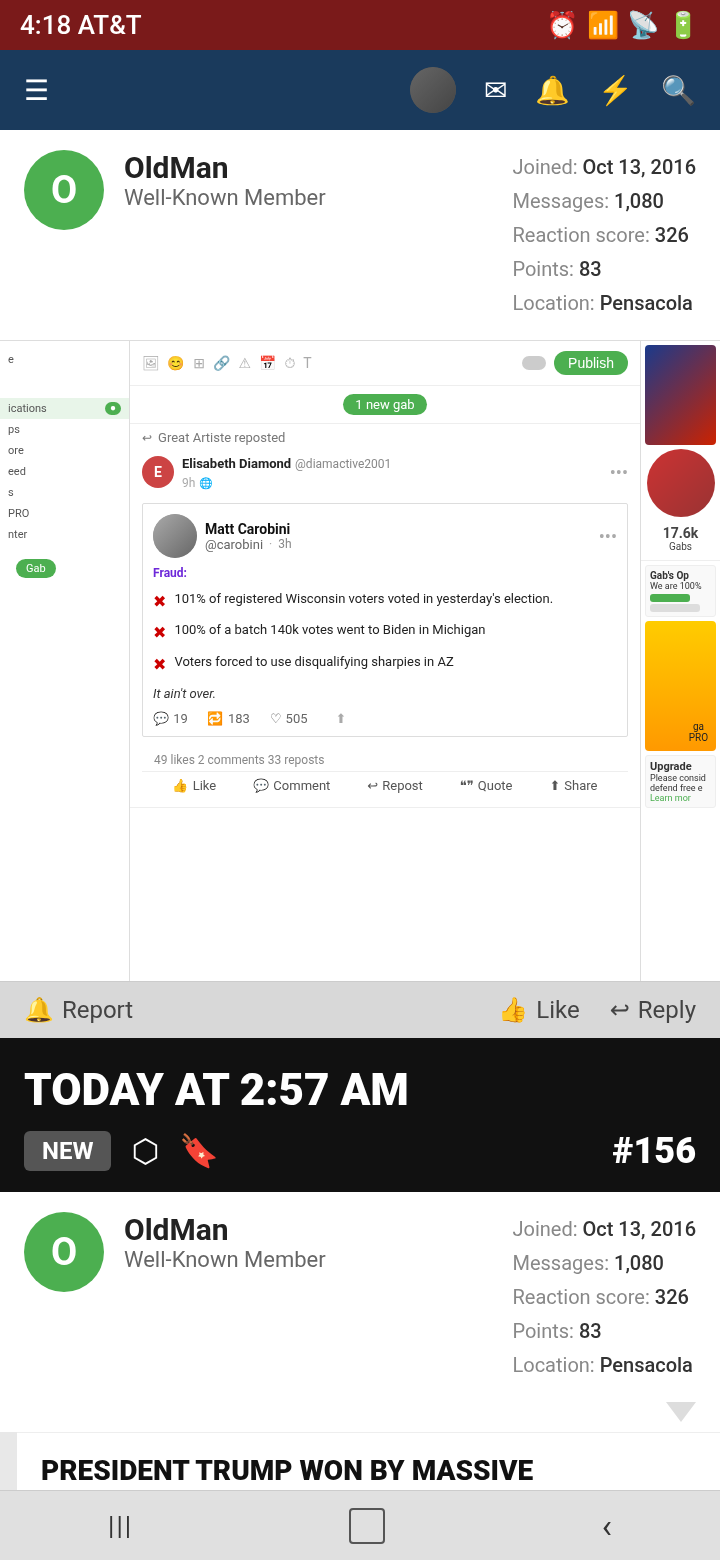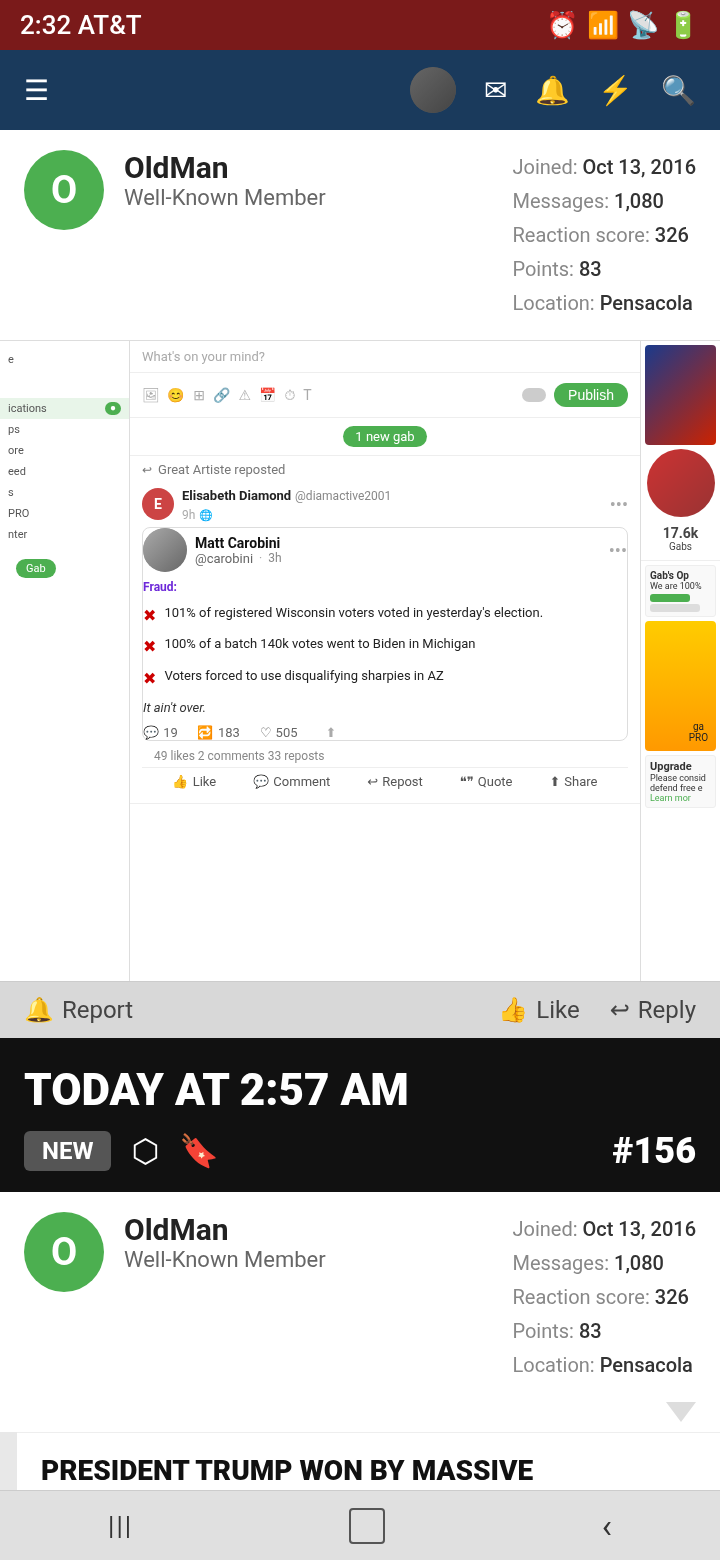--- a/index.html
+++ b/index.html
@@ -199,23 +199,23 @@
       color: #888;
     }
     .post-time {
       font-size: 12px;
       color: #aaa;
     }
 
     
     .tweet-embed {
       border: 1px solid #ddd;
-      border-radius: 8px;
-      margin: 4px 0;
-      padding: 0;
+      border-radius: 2px;
+      margin: 12px 0;
+      padding: 10px;
       background: white;
     }
     .tweet-author-row {
       display: flex;
       align-items: center;
       gap: 8px;
       margin-bottom: 8px;
     }
     .tweet-avatar {
       width: 44px;
@@ -511,21 +511,21 @@
       cursor: pointer;
       display: inline-block;
       margin: 4px 8px;
     }
   </style>
 </head>
 <body>
 
 <div class="status-bar">
   <span>
-    <span>2:32</span> <span>AT&amp;T</span>
+    <span>4:18</span> <span>AT&amp;T</span>
   </span>
   <div class="status-icons">
     <span>⏰</span>
     <span>📶</span>
     <span>📡</span>
     <span>🔋</span>
   </div>
 </div>
 
 <div class="nav-bar">
@@ -572,23 +572,20 @@
     <div class="gab-left-item">s</div>
     <div class="gab-left-item">PRO</div>
     <div class="gab-left-item">nter</div>
     <div style="margin:10px 8px;">
       <div class="gab-btn-green">Gab</div>
     </div>
   </div>
 
   <div class="gab-center">
 
-    <div class="gab-header-bar">
-      <span style="font-size:13px;color:#aaa;">What's on your mind?</span>
-    </div>
     <div class="gab-compose-area">
       <div class="gab-compose-icons">
         <span style="font-size:14px;">🖼</span>
         <span style="font-size:14px;">😊</span>
         <span style="font-size:14px;">⊞</span>
         <span style="font-size:14px;">🔗</span>
         <span style="font-size:14px;">⚠</span>
         <span style="font-size:14px;">📅</span>
         <span style="font-size:14px;">⏱</span>
         <span style="font-size:14px;">T</span>

